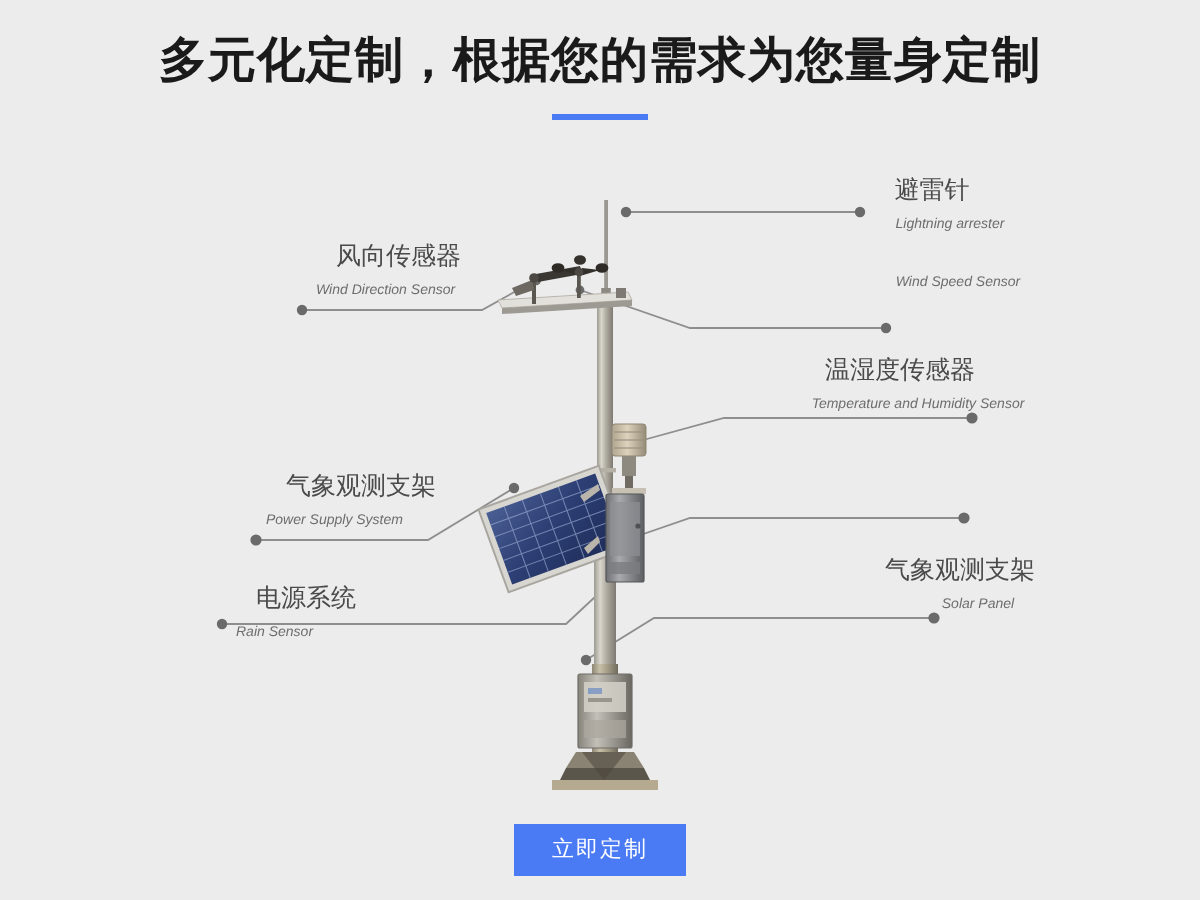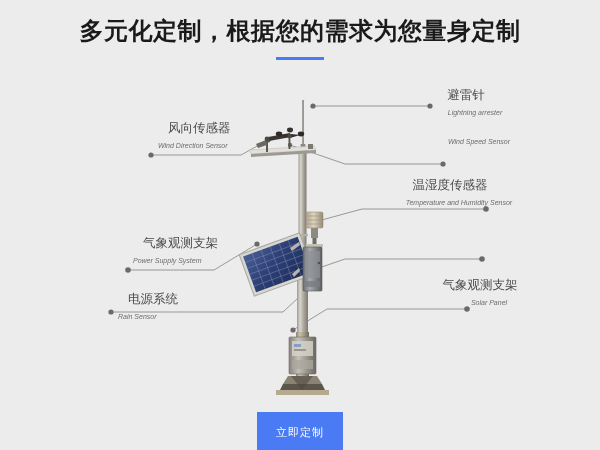--- a/index.html
+++ b/index.html
@@ -94,21 +94,21 @@
   .callout.left { text-align: left; }
   .callout.left .cn { padding-left: 10px; }
   .callout.left .en { padding-left: 0px; }
 
   
   .cta {
     position: absolute;
     left: 257px;
     top: 412px;
     width: 86px;
-    height: 39px;
+    height: 26px;
     background: #4a7bf5;
     color: #ffffff;
     border: none;
     font-family: "Liberation Sans", "DejaVu Sans", sans-serif;
     font-size: 11px;
     letter-spacing: 1px;
     cursor: pointer;
     padding: 0;
     line-height: 26px;
     text-align: center;

